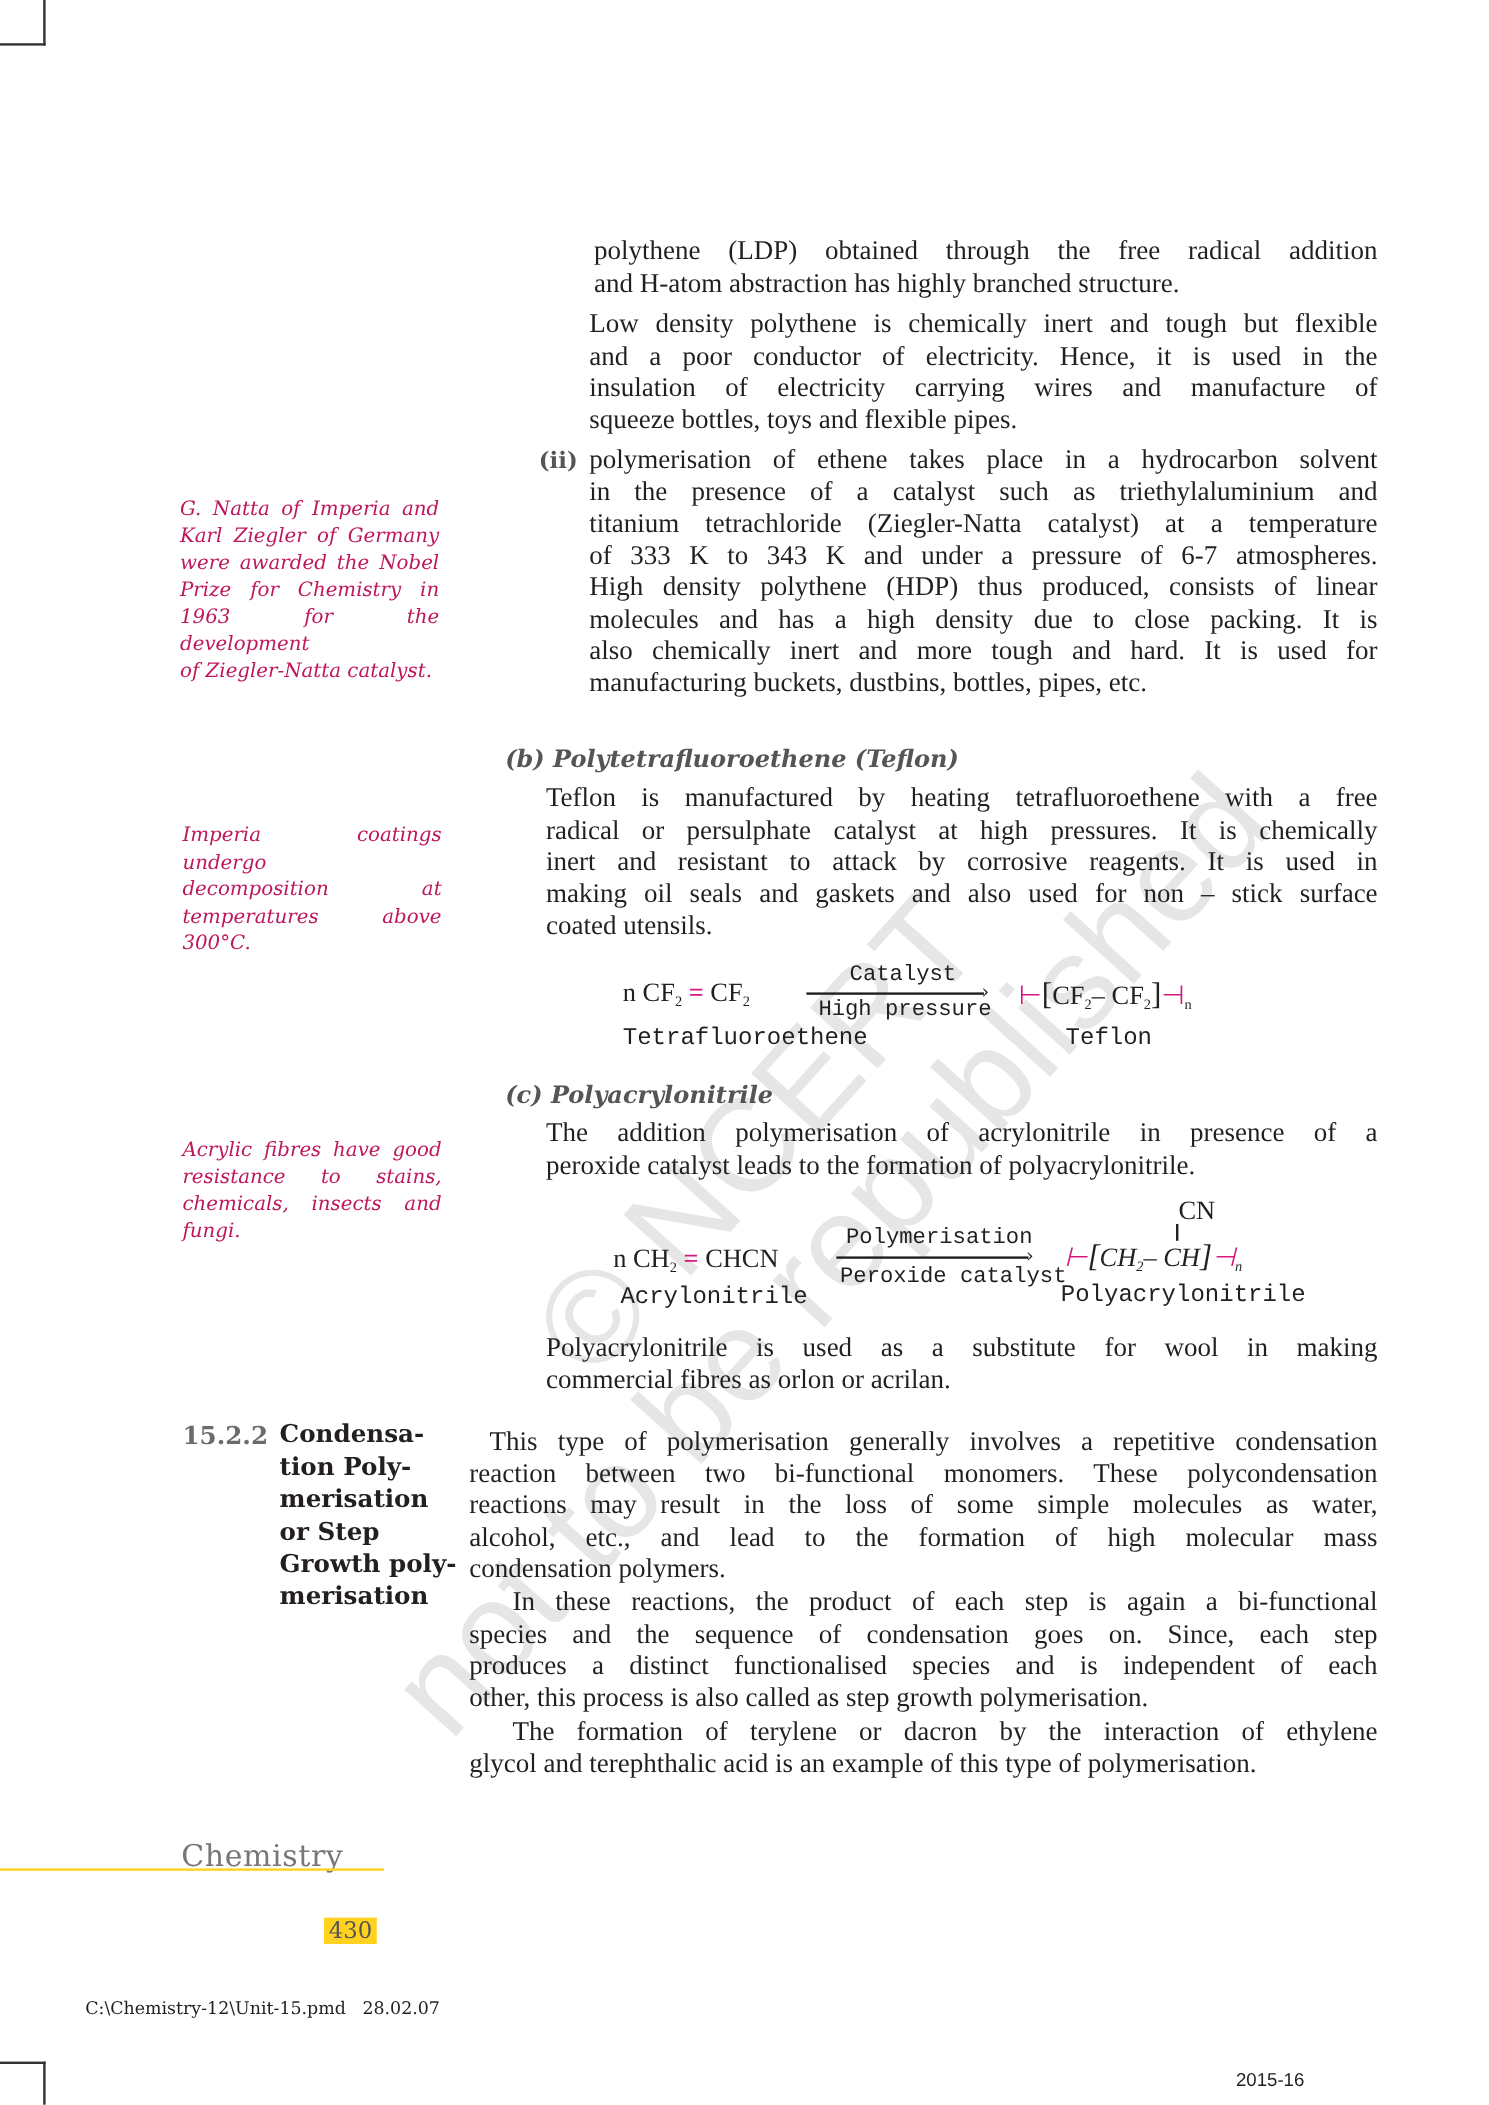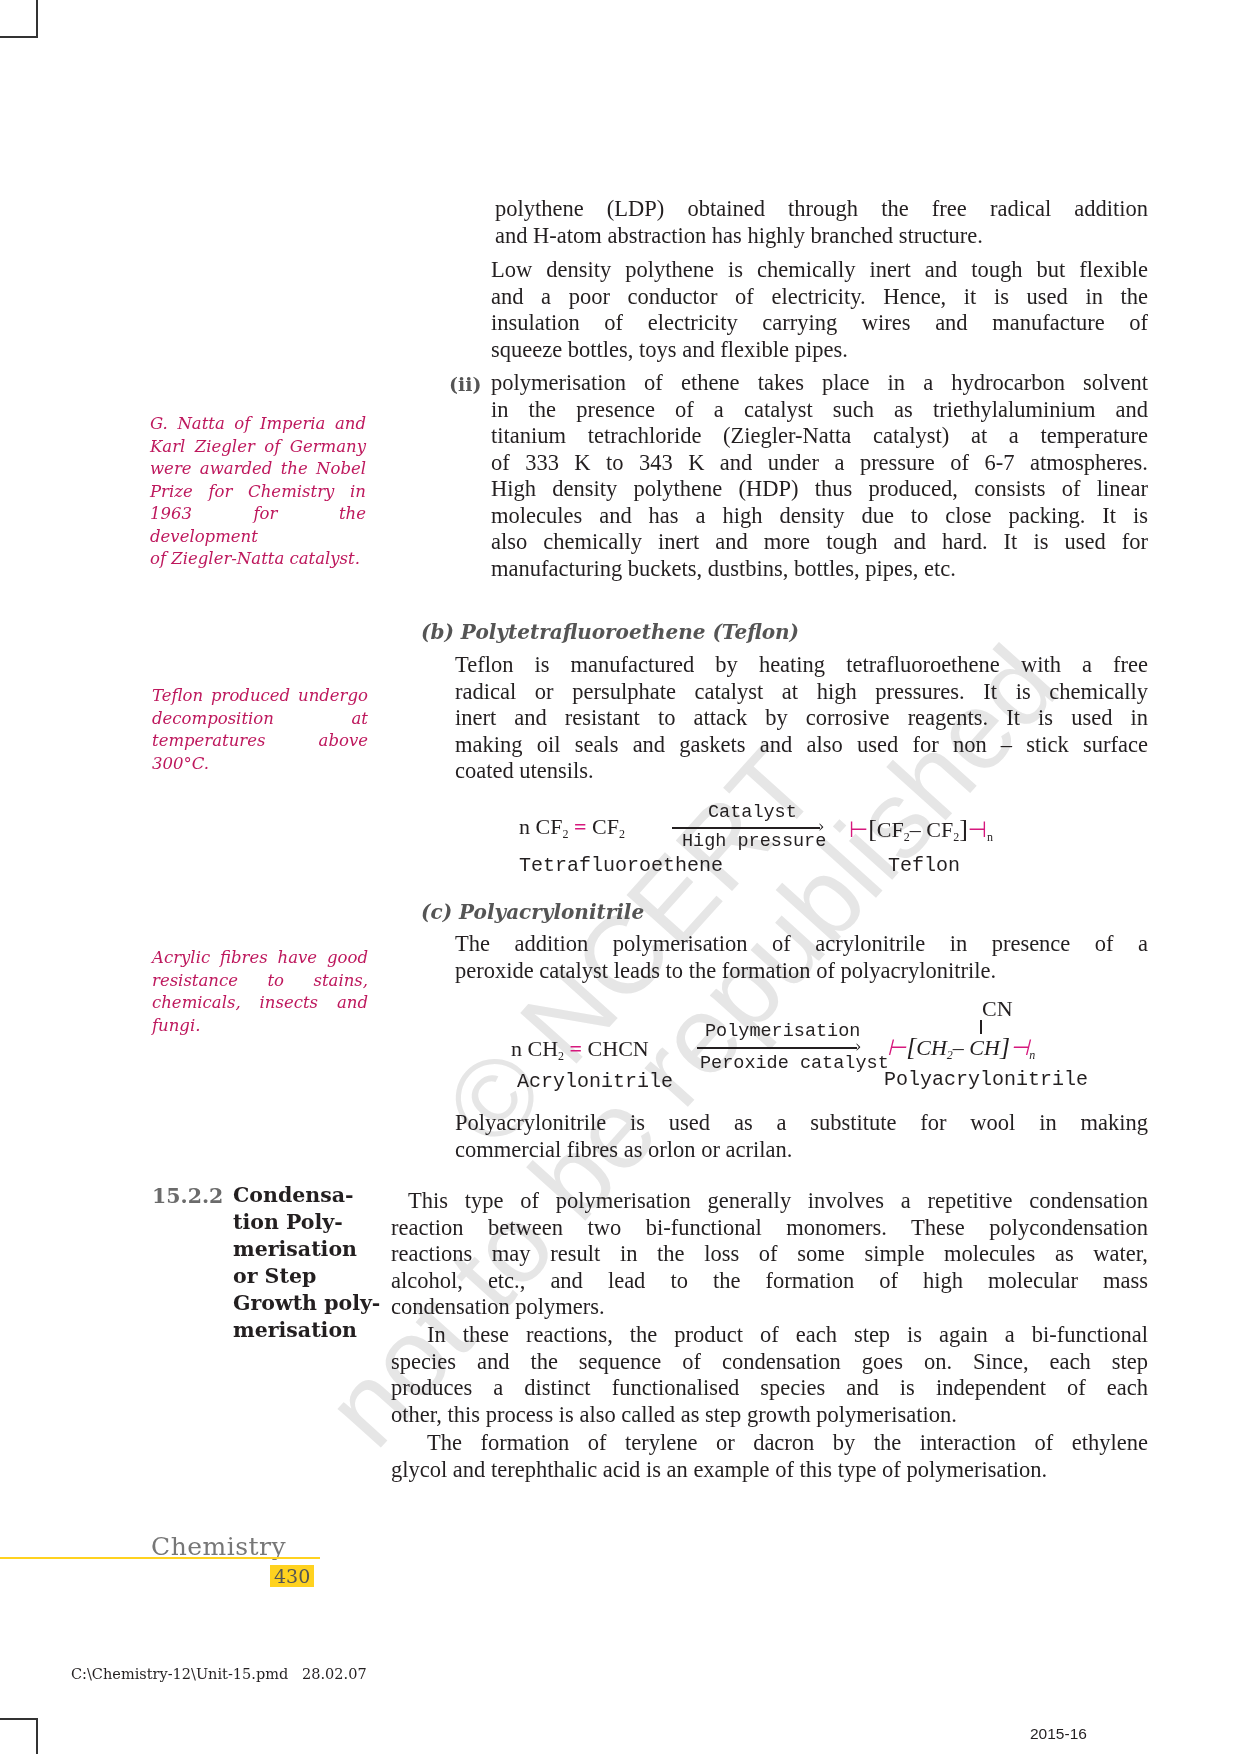--- a/index.html
+++ b/index.html
@@ -74,21 +74,21 @@
 
 <div class="abs body-text" style="left:455px; top:652px; width:693px;">
   <p style="text-align-last: justify;">Teflon is manufactured by heating tetrafluoroethene with a free</p>
   <p style="text-align-last: justify;">radical or persulphate catalyst at high pressures. It is chemically</p>
   <p style="text-align-last: justify;">inert and resistant to attack by corrosive reagents. It is used in</p>
   <p style="text-align-last: justify;">making oil seals and gaskets and also used for non – stick surface</p>
   <p>coated utensils.</p>
 </div>
 
 <div class="abs margin-note" style="left:152px; top:685px; width:216px;">
-  <div style="text-align-last: justify;">Teflon produced undergo</div>
+  <div style="text-align-last: justify;">Imperia coatings undergo</div>
   <div style="text-align-last: justify;">decomposition at</div>
   <div style="text-align-last: justify;">temperatures above</div>
   <div>300°C.</div>
 </div>
 
 <div class="abs eq" style="left:519px; top:814px;">
   <span>n CF</span><sub>2</sub>
   <span class="magenta">=</span>
   <span>CF</span><sub>2</sub>
 </div>
@@ -160,19 +160,19 @@
   <p style="text-align-last: justify;">species and the sequence of condensation goes on. Since, each step</p>
   <p style="text-align-last: justify;">produces a distinct functionalised species and is independent of each</p>
   <p>other, this process is also called as step growth polymerisation.</p>
 </div>
 <div class="abs body-text" style="left:391px; top:1430px; width:757px;">
   <p style="text-align-last: justify; text-indent: 36px;">The formation of terylene or dacron by the interaction of ethylene</p>
   <p>glycol and terephthalic acid is an example of this type of polymerisation.</p>
 </div>
 
 <div class="abs footer-chem" style="left:151px; top:1532px;">Chemistry</div>
-<div class="abs footer-page" style="left:270px; top:1565px;">430</div>
+<div class="abs footer-page" style="left:270px; top:1598px;">430</div>
 <div class="abs yellow-rule" style="left:0; top:1557px; width:320px;"></div>
 
 <div class="abs filepath" style="left:71px; top:1666px;">
   <span>C:\Chemistry-12\Unit-15.pmd</span>&nbsp;&nbsp;&nbsp;<span>28.02.07</span>
 </div>
 <div class="abs year" style="left:1030px; top:1725px;">2015-16</div>
 
 </body></html>

